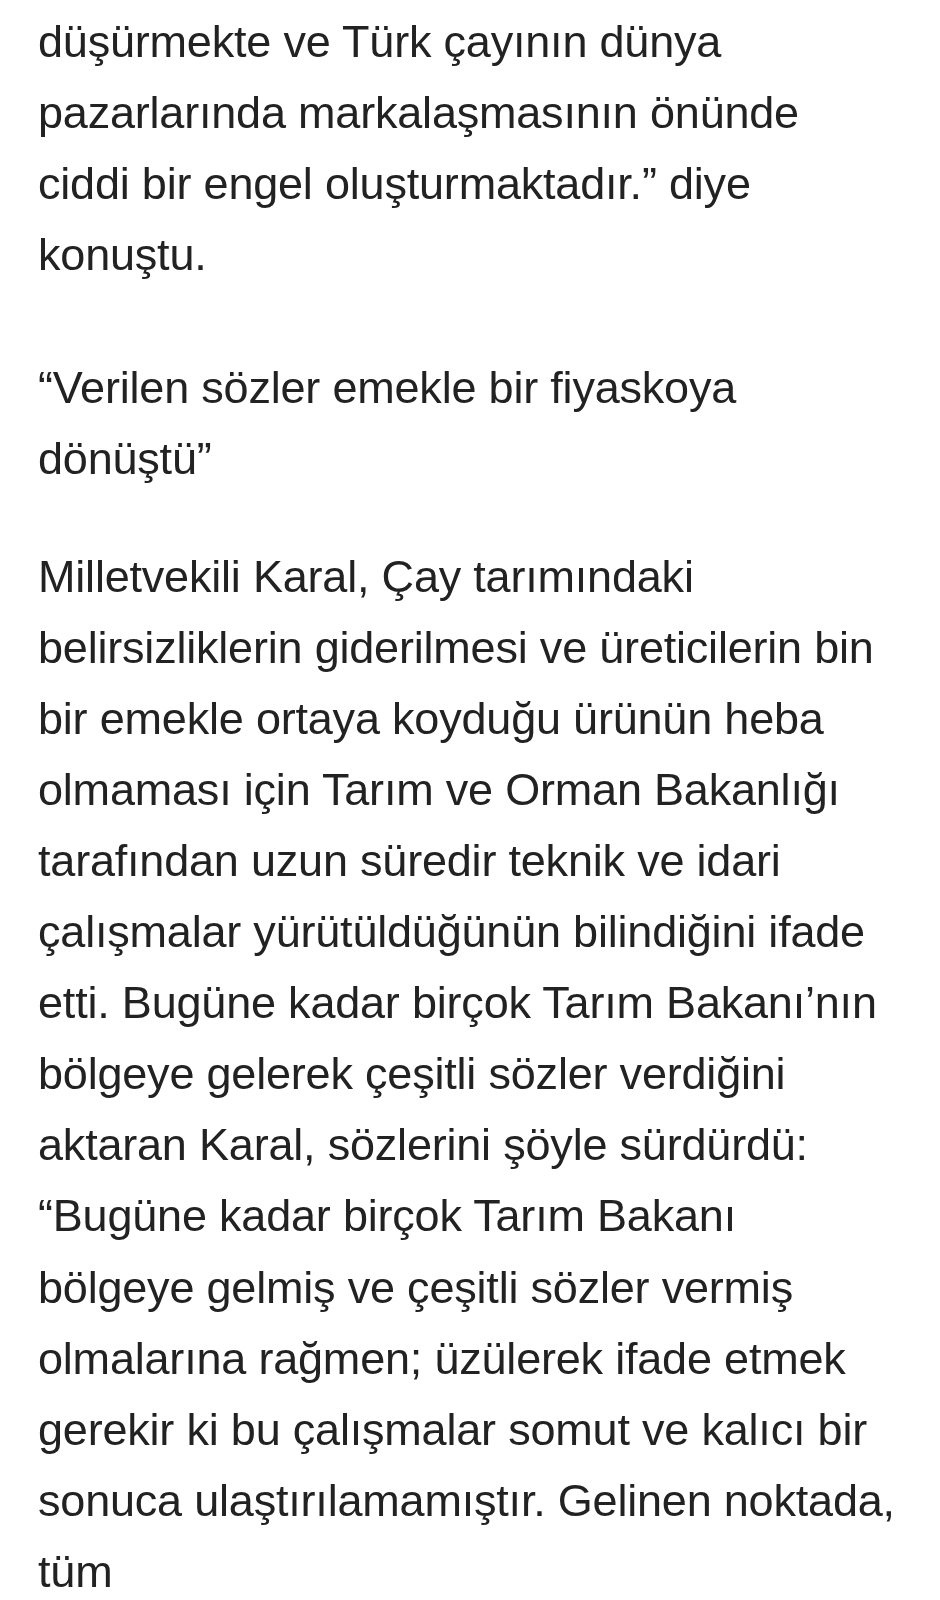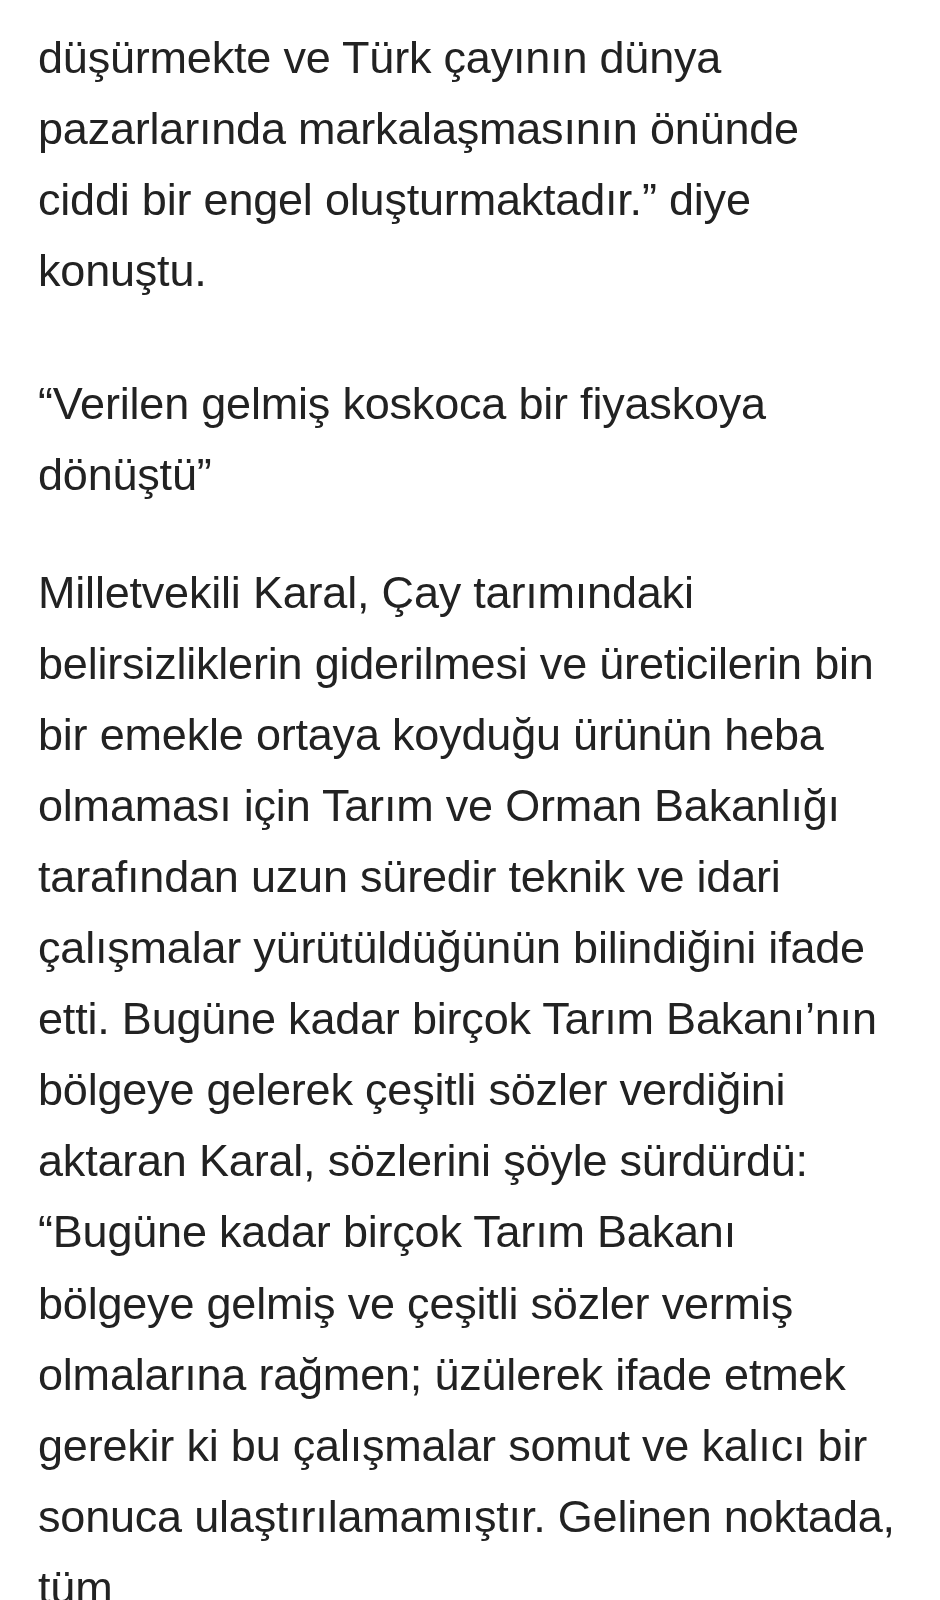--- a/index.html
+++ b/index.html
@@ -22,21 +22,21 @@
   .para {
     font-size: 45px;
     line-height: 1.58;
     letter-spacing: -0.2px;
     color: #222222;
     margin: 0;
     font-weight: 400;
     word-wrap: break-word;
   }
   .para.first {
-    padding-top: 22px;
+    padding-top: 6px;
   }
   .subhead {
     font-size: 45px;
     line-height: 1.58;
     letter-spacing: -0.2px;
     color: #222222;
     margin: 0;
     font-weight: 400;
   }
   .spacer-lg {
@@ -48,19 +48,19 @@
 </style>
 </head>
 <body>
 
 <div class="article">
 
   <p class="para first">düşürmekte ve Türk çayının dünya pazarlarında markalaşmasının önünde ciddi bir engel oluşturmaktadır.” diye konuştu.</p>
 
   <div class="spacer-lg"></div>
 
-  <h2 class="subhead">“Verilen gelmiş koskoca bir fiyaskoya dönüştü”</h2>
+  <h2 class="subhead">“Verilen sözler emekle bir fiyaskoya dönüştü”</h2>
 
   <div class="spacer-md"></div>
 
   <p class="para">Milletvekili Karal, Çay tarımındaki belirsizliklerin giderilmesi ve üreticilerin bin bir emekle ortaya koyduğu ürünün heba olmaması için Tarım ve Orman Bakanlığı tarafından uzun süredir teknik ve idari çalışmalar yürütüldüğünün bilindiğini ifade etti. Bugüne kadar birçok Tarım Bakanı’nın bölgeye gelerek çeşitli sözler verdiğini aktaran Karal, sözlerini şöyle sürdürdü:  “Bugüne kadar birçok Tarım Bakanı bölgeye gelmiş ve çeşitli sözler vermiş olmalarına rağmen; üzülerek ifade etmek gerekir ki bu çalışmalar somut ve kalıcı bir sonuca ulaştırılamamıştır. Gelinen noktada, tüm</p>
 
 </div>
 
 </body></html>

